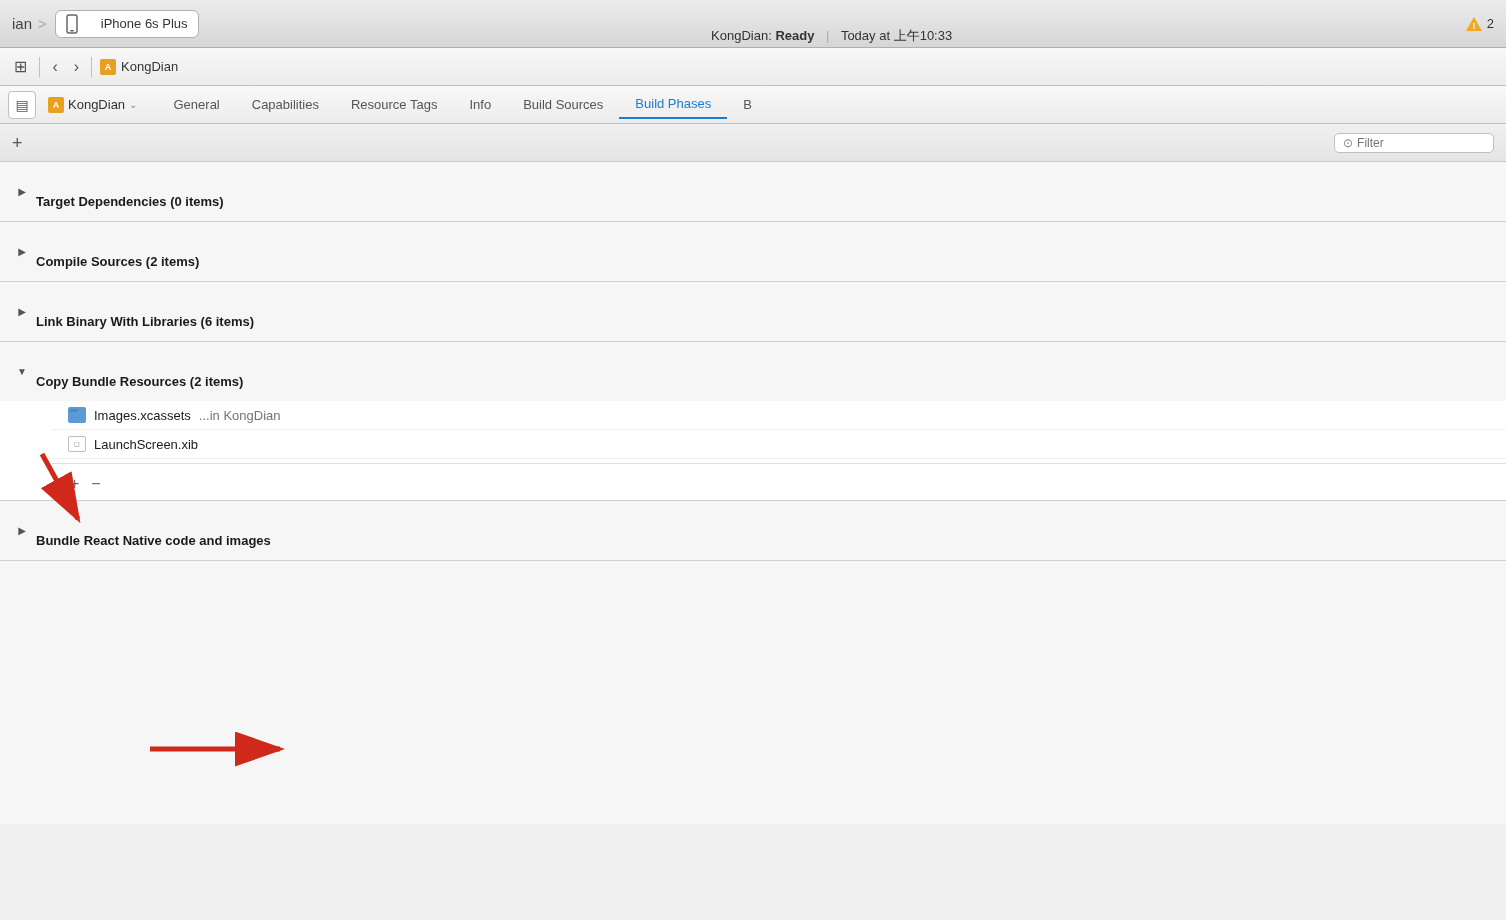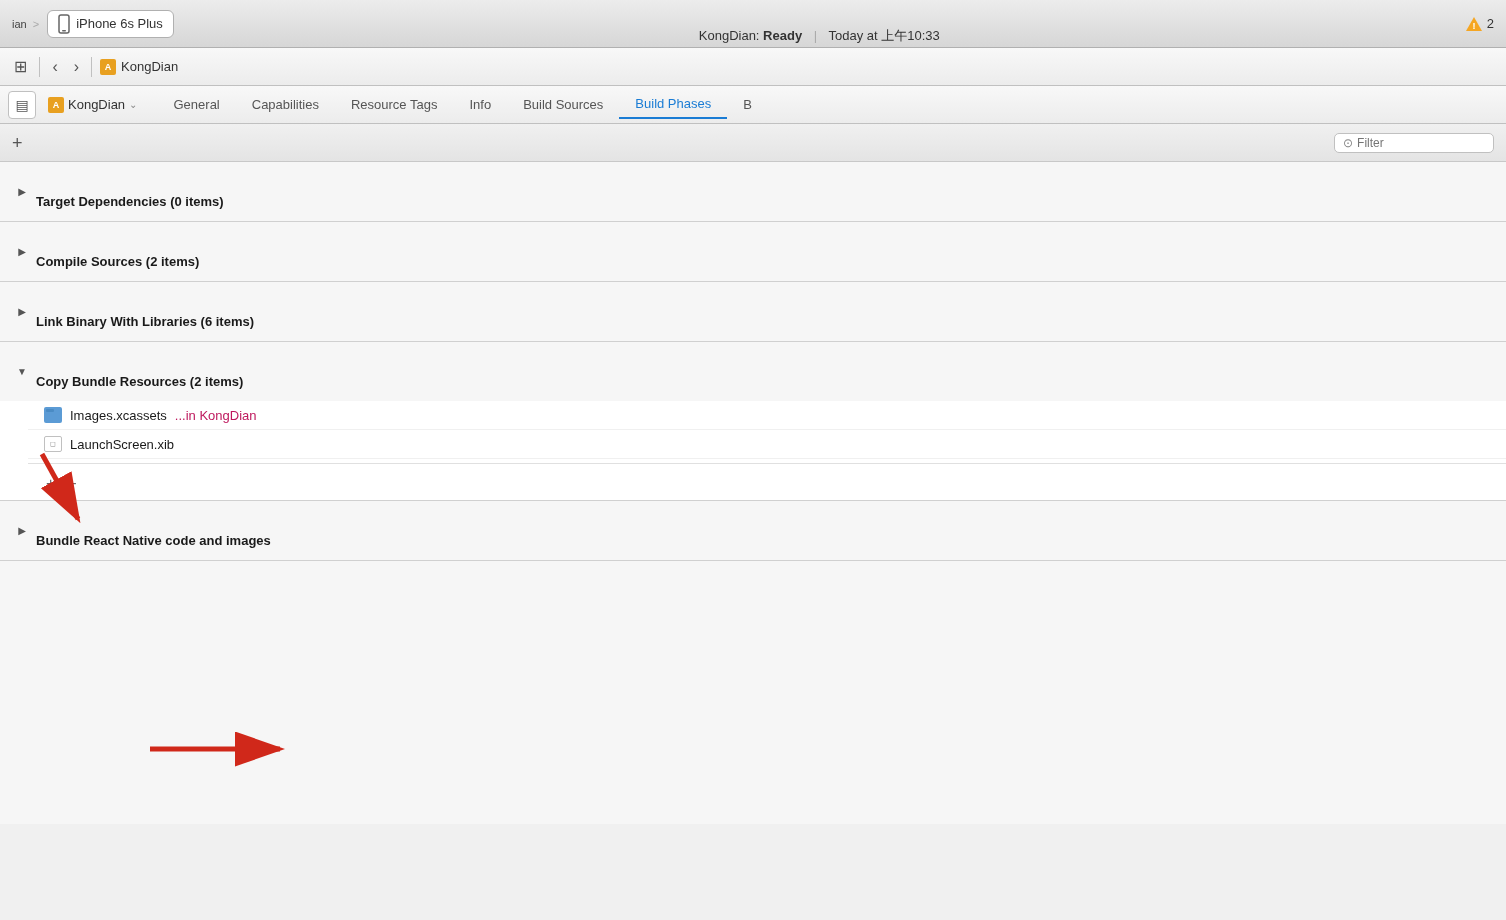--- a/index.html
+++ b/index.html
@@ -21,26 +21,26 @@
       background: linear-gradient(to bottom, #ececec, #d6d6d6);
       border-bottom: 1px solid #b0b0b0;
       padding: 0 12px;
       gap: 8px;
     }
     .titlebar-breadcrumb {
       display: flex;
       align-items: center;
       gap: 6px;
       color: #444;
-      font-size: 11px;
+      font-size: 15px;
     }
     .titlebar-device {
       display: flex;
       align-items: center;
-      gap: 6px;
+      gap: 23px;
       background: white;
       border: 1px solid #b0b0b0;
       border-radius: 6px;
       padding: 3px 10px;
       font-size: 13px;
       color: #333;
     }
     .titlebar-status {
       flex: 1;
       text-align: center;
@@ -224,21 +224,21 @@
     }
     .phase-title {
       font-size: 13px;
       font-weight: bold;
       color: #1a1a1a;
       margin-top: 20px;
     }
 
     
     .phase-content {
-      padding: 0 0 0 28px;
+      padding: 0 0 0 52px;
       background: white;
     }
     .phase-item {
       display: flex;
       align-items: center;
       padding: 6px 16px;
       gap: 8px;
       border-bottom: 1px solid #f0f0f0;
     }
     .file-icon-xcassets {
@@ -266,21 +266,21 @@
       font-size: 8px;
       color: #555;
       flex-shrink: 0;
     }
     .file-name {
       font-size: 13px;
       color: #1a1a1a;
     }
     .file-location {
       font-size: 13px;
-      color: #be185d;
+      color: #737373;
     }
 
     
     .phase-add-remove {
       display: flex;
       align-items: center;
       padding: 8px 16px;
       gap: 8px;
       background: white;
     }

